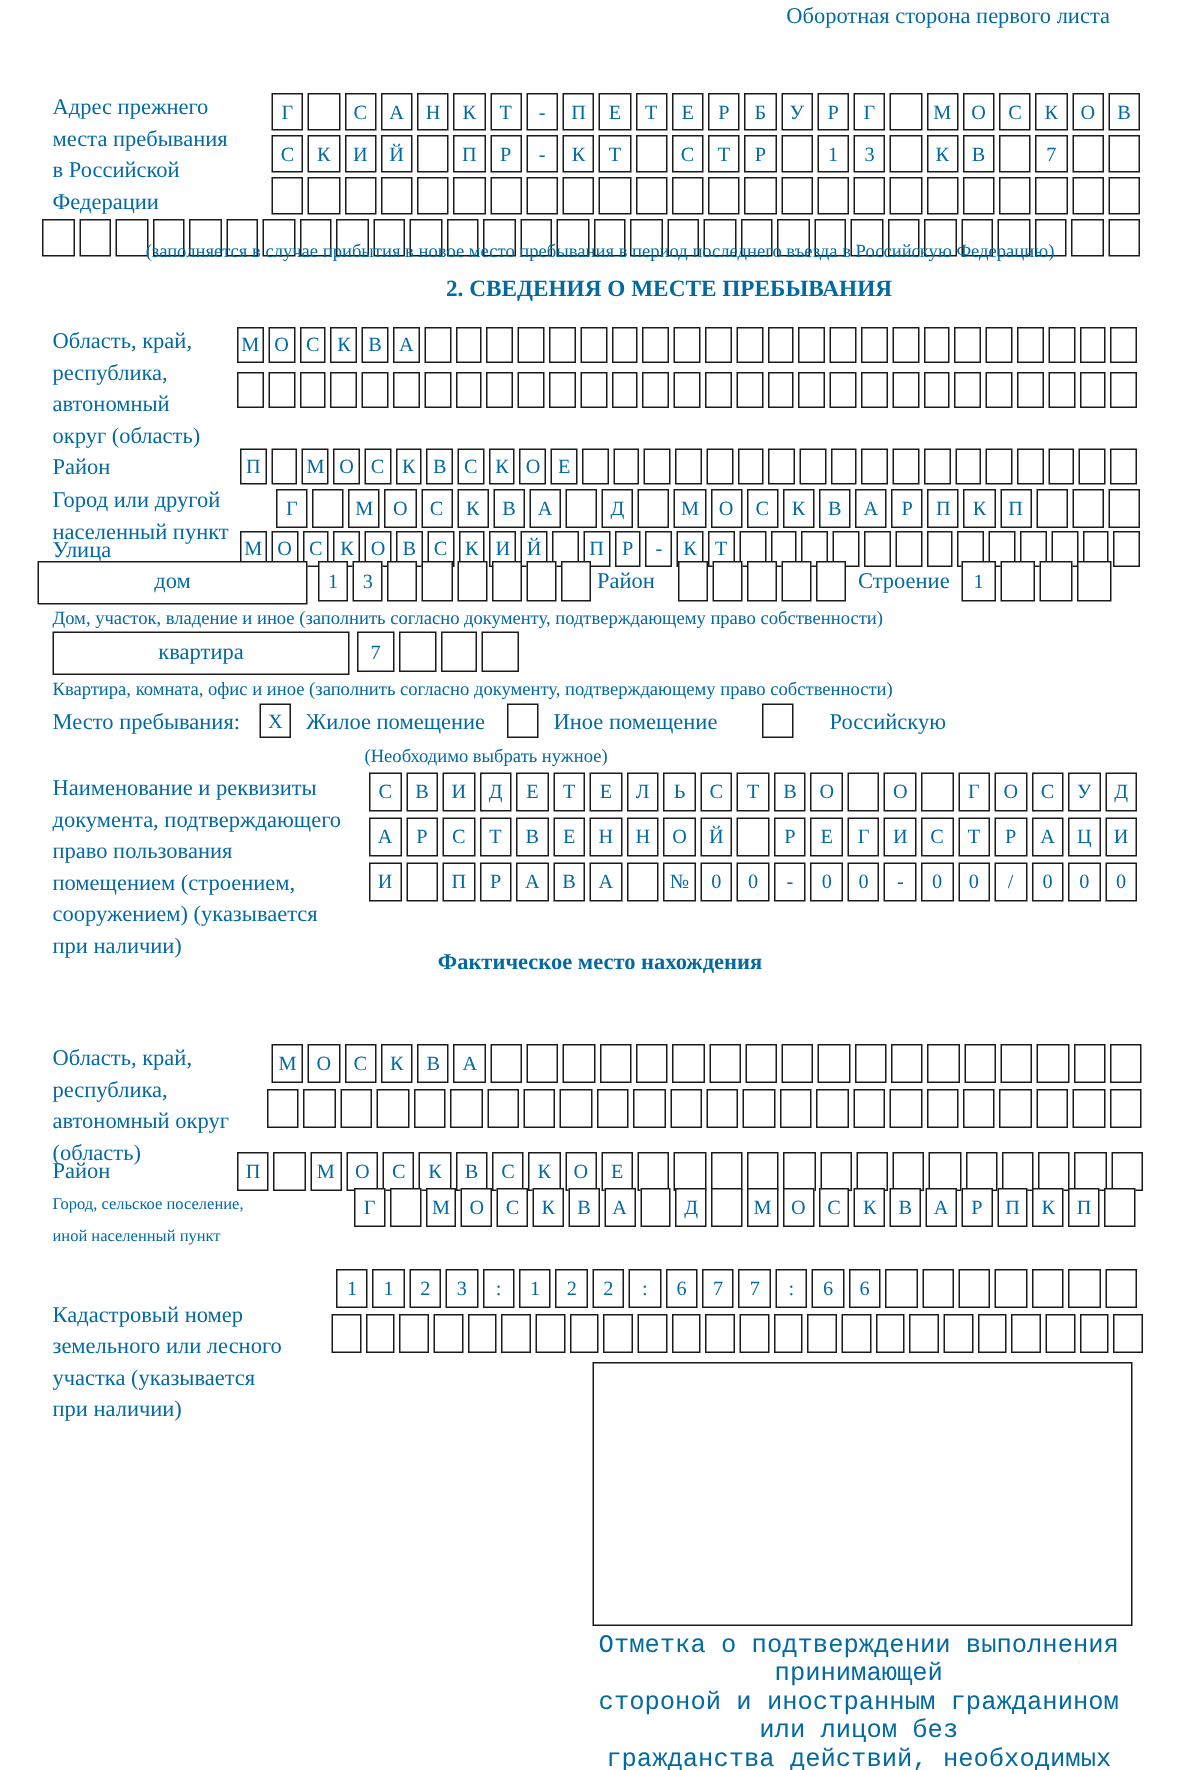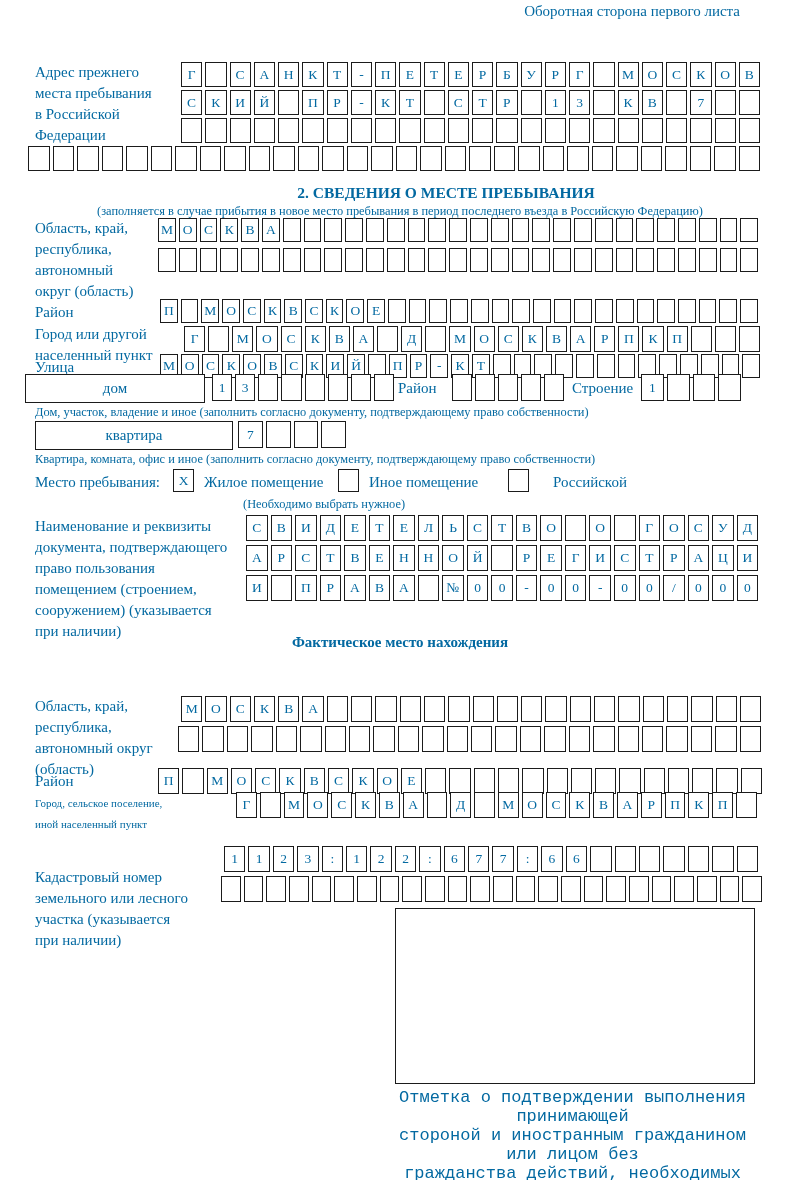--- a/index.html
+++ b/index.html
@@ -132,21 +132,21 @@
       <span class="cell"></span>
       <span class="cell"></span>
       <span class="cell"></span>
       <span class="cell"></span>
       <span class="cell"></span>
       <span class="cell"></span>
       <span class="cell"></span>
       <span class="cell"></span>
       <span class="cell"></span>
     </div>
-  <div class="abs cap center" style="left:0;top:160px;margin-top:44px;">(заполняется в случае прибытия в новое место пребывания в период последнего въезда в Российскую Федерацию)</div>
+  <div class="abs cap center" style="left:0;top:160px;">(заполняется в случае прибытия в новое место пребывания в период последнего въезда в Российскую Федерацию)</div>
 
   <div class="abs ttl" style="left:0;top:184px;width:100%;padding-left:46px;">2. СВЕДЕНИЯ О МЕСТЕ ПРЕБЫВАНИЯ</div>
 
   <div class="abs lbl-tight" style="left:35px;top:218px;width:125px;">Область, край,<br>республика,<br>автономный<br>округ (область)</div>
   <div class="abs cells" style="left:158px;top:218px;width:600px;height:24px;">
       <span class="cell">М</span>
       <span class="cell">О</span>
       <span class="cell">С</span>
       <span class="cell">К</span>
       <span class="cell">В</span>
@@ -337,21 +337,21 @@
       <span class="cell"></span>
     </div>
   <div class="abs cap" style="left:35px;top:452px;">Квартира, комната, офис и иное (заполнить согласно документу, подтверждающему право собственности)</div>
 
   <div class="abs lbl" style="left:35px;top:471px;">Место пребывания:</div>
   <div class="abs chk" style="left:173px;top:469px;">X</div>
   <div class="abs lbl" style="left:204px;top:471px;">Жилое помещение</div>
   <div class="abs chk" style="left:338px;top:469px;"></div>
   <div class="abs lbl" style="left:369px;top:471px;">Иное помещение</div>
   <div class="abs chk" style="left:508px;top:469px;"></div>
-  <div class="abs lbl" style="left:553px;top:471px;">Российской</div>
+  <div class="abs lbl" style="left:553px;top:471px;">Российскую</div>
   <div class="abs cap" style="left:243px;top:497px;">(Необходимо выбрать нужное)</div>
 
   <div class="abs lbl-tight" style="left:35px;top:516px;width:210px;">Наименование и реквизиты<br>документа, подтверждающего<br>право пользования<br>помещением (строением,<br>сооружением) (указывается<br>при наличии)</div>
   <div class="abs cells" style="left:246px;top:515px;width:512px;height:26px;">
       <span class="cell">С</span>
       <span class="cell">В</span>
       <span class="cell">И</span>
       <span class="cell">Д</span>
       <span class="cell">Е</span>
       <span class="cell">Т</span>

